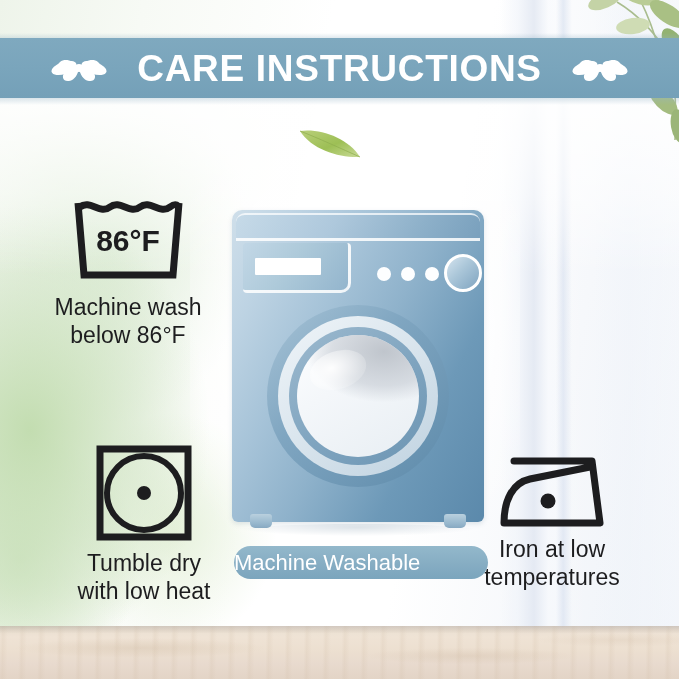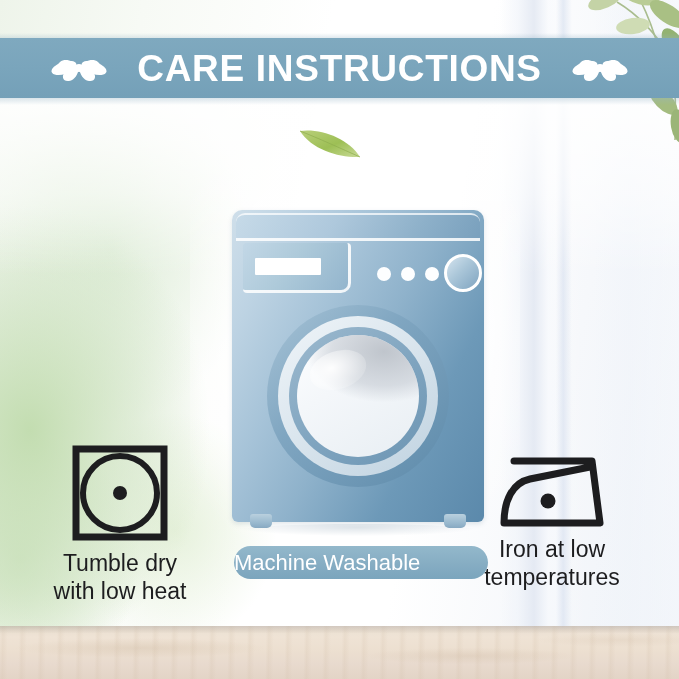--- a/index.html
+++ b/index.html
@@ -182,21 +182,21 @@
     justify-content: center;
   }
   .cell-label {
     color: #1d1d1f;
     font-size: 23px;
     line-height: 28px;
     white-space: pre-line;
   }
   #cell-wash   { left: 8px;   top: 193px; width: 240px; }
   #cell-bleach { left: 432px; top: 193px; width: 240px; }
-  #cell-dry    { left: 0;   top: 443px; width: 240px; }
+  #cell-dry    { left: 24px;   top: 443px; width: 240px; }
   #cell-iron   { left: 432px; top: 443px; width: 240px; }
 
   #cell-wash .cell-label   { margin-top: 8px; }
   #cell-bleach .cell-label { margin-top: 8px; }
   #cell-dry .cell-label    { margin-top: 6px; }
   #cell-iron .cell-label   { }
 
   
   .machine {
     position: absolute;
@@ -447,20 +447,31 @@
           <stop offset="0%" stop-color="#b9cf7a"></stop>
           <stop offset="55%" stop-color="#9dbf55"></stop>
           <stop offset="100%" stop-color="#c8da96"></stop>
         </linearGradient>
       </defs>
       <path d="M4 9 C24 6, 52 16, 64 35 C44 36, 16 28, 4 9 Z" fill="url(#leafg)"></path>
       <path d="M4 9 C22 16, 46 27, 64 35" stroke="#8fae4e" stroke-width="1" fill="none" opacity="0.7"></path>
     </svg>
   </div>
 
+  <div class="cell" id="cell-wash">
+    <div class="cell-icon">
+      <svg width="125" height="92" viewBox="0 0 125 92">
+        <path d="M12 10 L18 82 L107 82 L113 10" fill="none" stroke="#1d1d1f" stroke-width="7" stroke-linejoin="miter"></path>
+        <path d="M14 14 C24 6, 34 22, 44 14 C54 6, 64 22, 74 14 C84 6, 94 22, 104 14 C108 11, 110 11, 112 13" fill="none" stroke="#1d1d1f" stroke-width="7" stroke-linecap="round"></path>
+        <text x="62" y="58" text-anchor="middle" font-family="Liberation Sans, sans-serif" font-size="30" font-weight="bold" fill="#1d1d1f">86°F</text>
+      </svg>
+    </div>
+    <div class="cell-label">Machine wash
+below 86°F</div>
+  </div>
 
 
   <div class="cell" id="cell-dry">
     <div class="cell-icon">
       <svg width="100" height="100" viewBox="0 0 100 100">
         <rect x="6" y="6" width="88" height="88" fill="none" stroke="#1d1d1f" stroke-width="7"></rect>
         <circle cx="50" cy="50" r="37" fill="none" stroke="#1d1d1f" stroke-width="6"></circle>
         <circle cx="50" cy="50" r="7" fill="#1d1d1f"></circle>
       </svg>
     </div>

